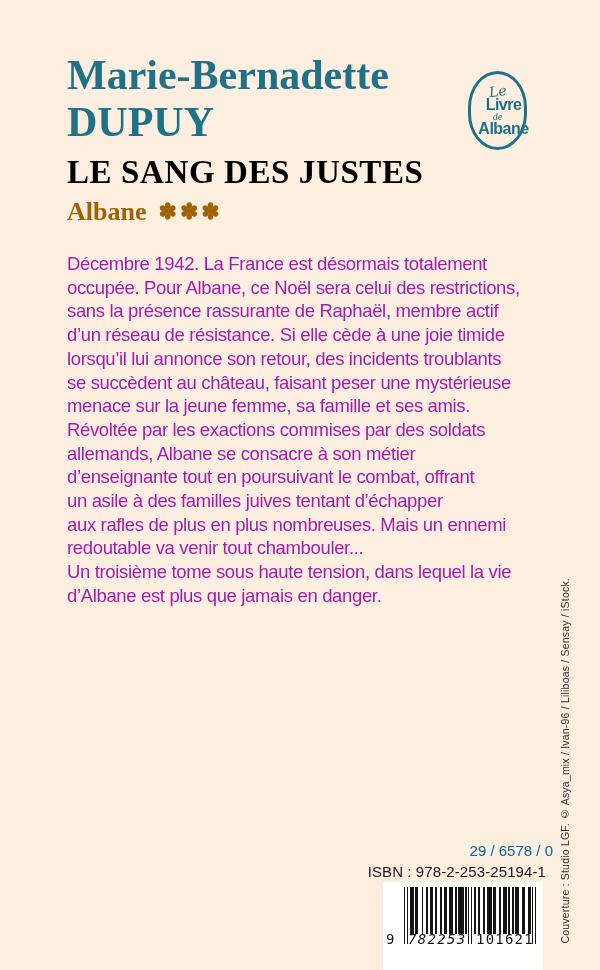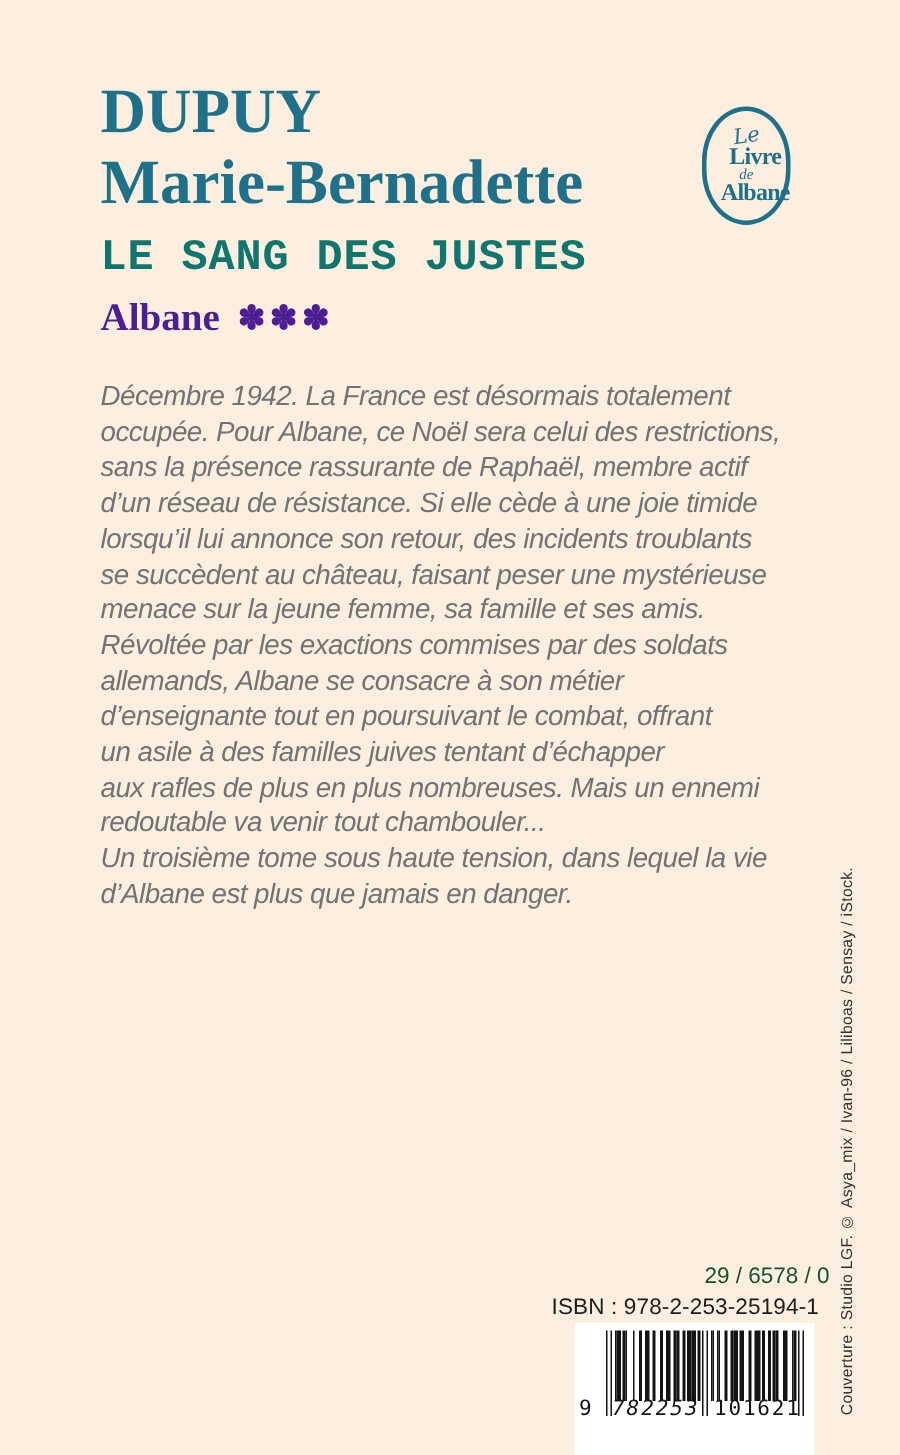--- a/index.html
+++ b/index.html
@@ -15,32 +15,32 @@
     position:absolute;left:67px;top:52px;
     font-family:"Liberation Serif", serif;
     font-weight:700;
     color:#1f7089;
     font-size:42px;
     line-height:47px;
     letter-spacing:0px;
   }
   .title{
     position:absolute;left:67px;top:156px;margin:0;
-    font-family:Liberation Mono, monospace;
+    font-family:Liberation Serif, serif;
     font-weight:700;
-    color:#0f766e;
-    font-size:29px;
+    color:#000000;
+    font-size:33px;
     letter-spacing:0.6px;
     line-height:32px;
   }
   .series{
     position:absolute;left:67px;top:197px;
     font-family:"Liberation Serif", serif;
     font-weight:700;
-    color:#4c1d95;
+    color:#a16207;
     font-size:26px;
     line-height:30px;
   }
   .series .stars{
     margin-left:12px;
     font-size:22px;
     letter-spacing:3px;
     vertical-align:1px;
   }
   
@@ -54,56 +54,55 @@
     align-items:center;justify-content:center;
     color:#1f7089;
     text-align:center;
   }
   .logo .le{
     font-family:"DejaVu Serif", serif;
     font-style:italic;font-size:14px;line-height:12px;
     transform:rotate(-8deg);
   }
   .logo .livre,.logo .poche{
-    font-family:Liberation Serif, serif;
+    font-family:Liberation Sans, sans-serif;
     font-size:16px;font-weight:700;line-height:15px;
     letter-spacing:-0.5px;
     padding-left:12px;
   }
   .logo .de{
     font-family:Liberation Serif, serif;
     font-style:italic;font-size:10px;line-height:9px;
   }
   
   .synopsis{
     position:absolute;left:67px;top:252px;margin:0;
     width:500px;
     white-space:pre;
     font-size:18.5px;
     line-height:23.7px;
     letter-spacing:-0.35px;
-    color:#737373;
+    color:#a21caf;
     font-family:"Liberation Sans", sans-serif;
-    font-style:italic;
   }
   
   .credits{
     position:absolute;right:28px;bottom:27px;
     writing-mode:vertical-rl;
     transform:rotate(180deg);
     font-size:10.5px;
     line-height:13px;
     letter-spacing:0.2px;
     color:#33302c;
     white-space:nowrap;
   }
   
   .printcode{
     position:absolute;top:842px;right:47px;
-    font-size:15px;color:#14532d;white-space:nowrap;
+    font-size:15px;color:#0369a1;white-space:nowrap;
   }
   .isbn{
     position:absolute;top:863px;right:54px;
     font-size:15px;color:#1d1c1a;white-space:nowrap;
     letter-spacing:0.1px;
   }
   
   .barcode-panel{
     position:absolute;left:383px;top:882px;
     width:160px;height:88px;
@@ -124,22 +123,22 @@
   .bd-first{left:3px;}
   .bd-left{left:25px;letter-spacing:1.3px;font-style:italic;}
   .bd-right{left:93px;letter-spacing:1.2px;}
 </style>
 </head>
 <body>
 
 <div class="cover">
 
   <div class="author">
+    <div>Marie-Bernadette</div>
     <div>DUPUY</div>
-    <div>Marie-Bernadette</div>
   </div>
 
   <h1 class="title">LE SANG DES JUSTES</h1>
 
   <div class="series">
     <span>Albane</span><span class="stars">✽✽✽</span>
   </div>
 
   <div class="logo">
     <span class="le">Le</span>

